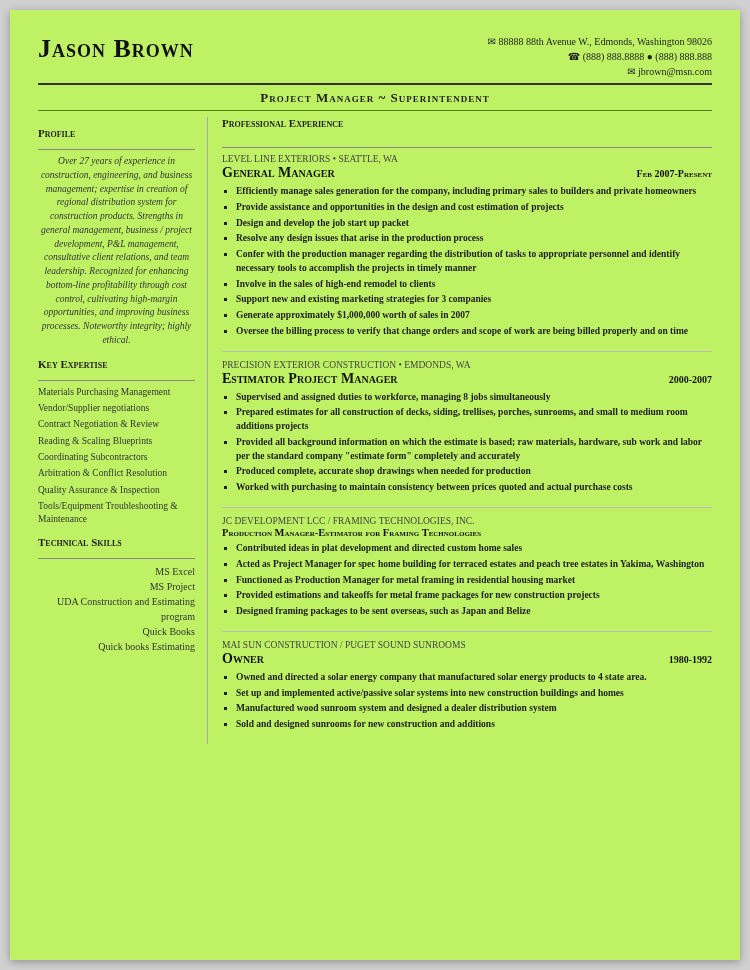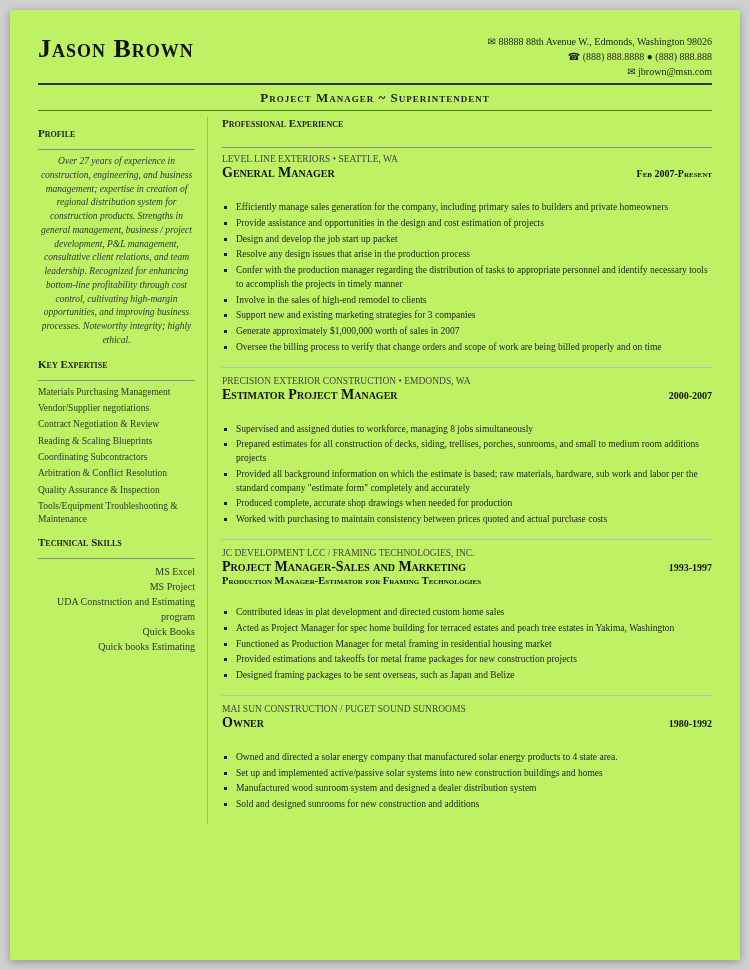--- a/index.html
+++ b/index.html
@@ -137,21 +137,22 @@
       font-variant: small-caps;
     }
     .job-subtitle {
       font-size: 10.5px;
       font-weight: bold;
       font-variant: small-caps;
       color: #111;
     }
     .bullet-list {
       margin-left: 14px;
-      margin-top: 20px;
+      margin-top: 4px;
+      font-weight: bold;
     }
     .bullet-list li {
       font-size: 9.5px;
       color: #222;
       line-height: 1.45;
       margin-bottom: 2px;
       list-style-type: square;
     }
     .divider {
       border: none;
@@ -238,24 +239,20 @@
           <li>Provided all background information on which the estimate is based; raw materials, hardware, sub work and labor per the standard company "estimate form" completely and accurately</li>
           <li>Produced complete, accurate shop drawings when needed for production</li>
           <li>Worked with purchasing to maintain consistency between prices quoted and actual purchase costs</li>
         </ul>
       </div>
 
       <hr class="divider">
 
       <div class="job-block">
         <div class="company-line">JC Development LCC / Framing Technologies, Inc.</div>
-        <div class="job-title-line">
-          <span class="job-title">Project Manager-Sales and Marketing</span>
-          <span class="job-date">1993-1997</span>
-        </div>
         <div class="job-subtitle">Production Manager-Estimator for Framing Technologies</div>
         <ul class="bullet-list">
           <li>Contributed ideas in plat development and directed custom home sales</li>
           <li>Acted as Project Manager for spec home building for terraced estates and peach tree estates in Yakima, Washington</li>
           <li>Functioned as Production Manager for metal framing in residential housing market</li>
           <li>Provided estimations and takeoffs for metal frame packages for new construction projects</li>
           <li>Designed framing packages to be sent overseas, such as Japan and Belize</li>
         </ul>
       </div>
 

